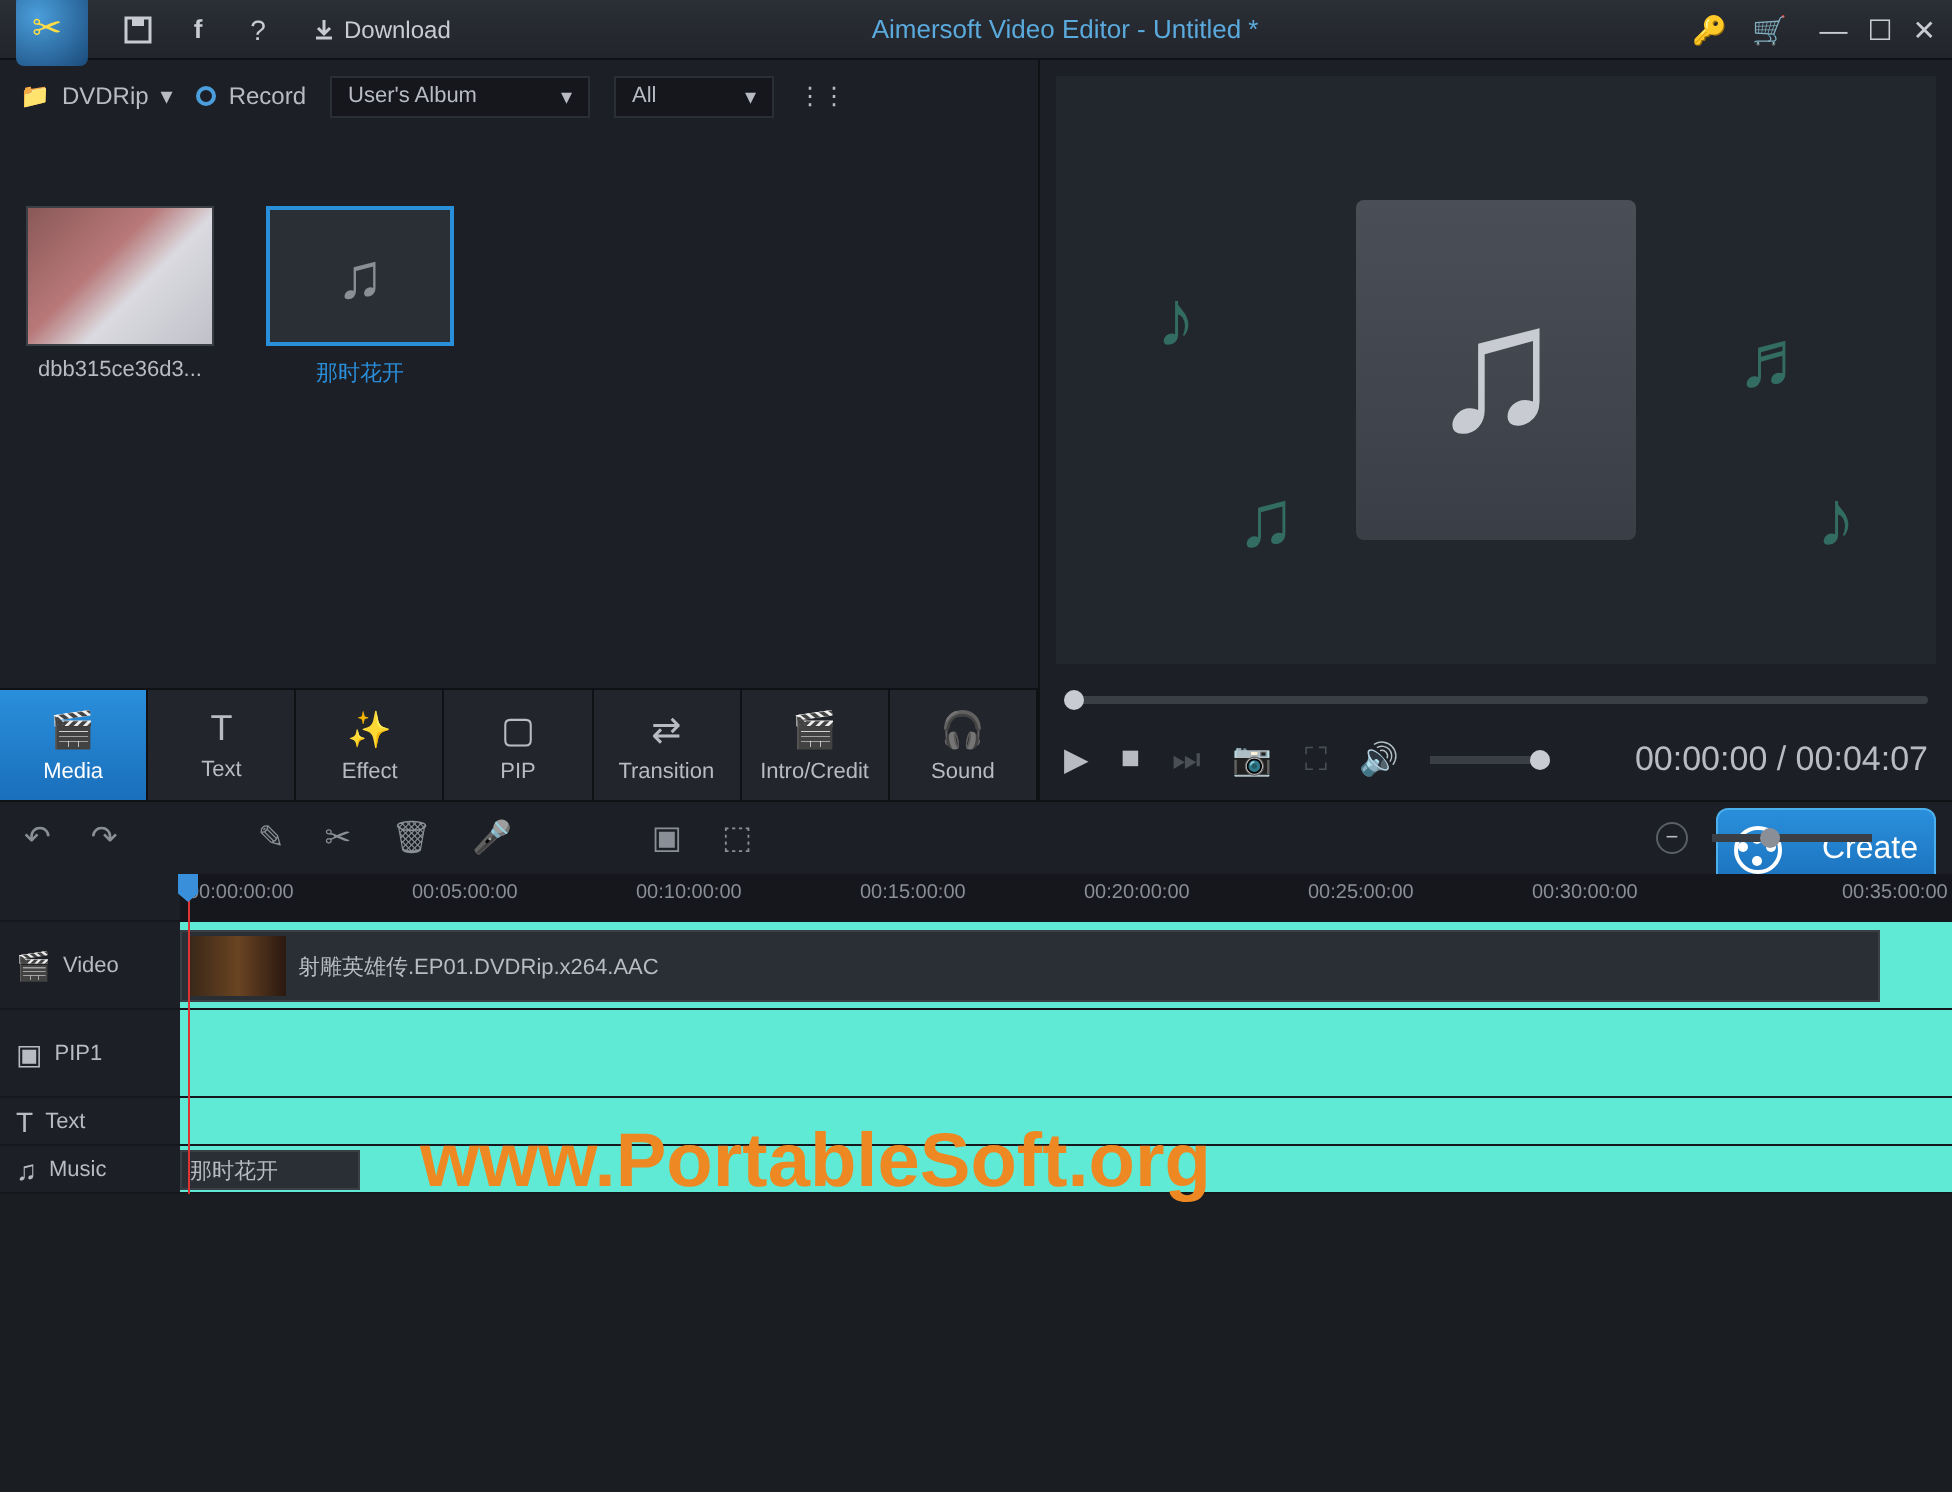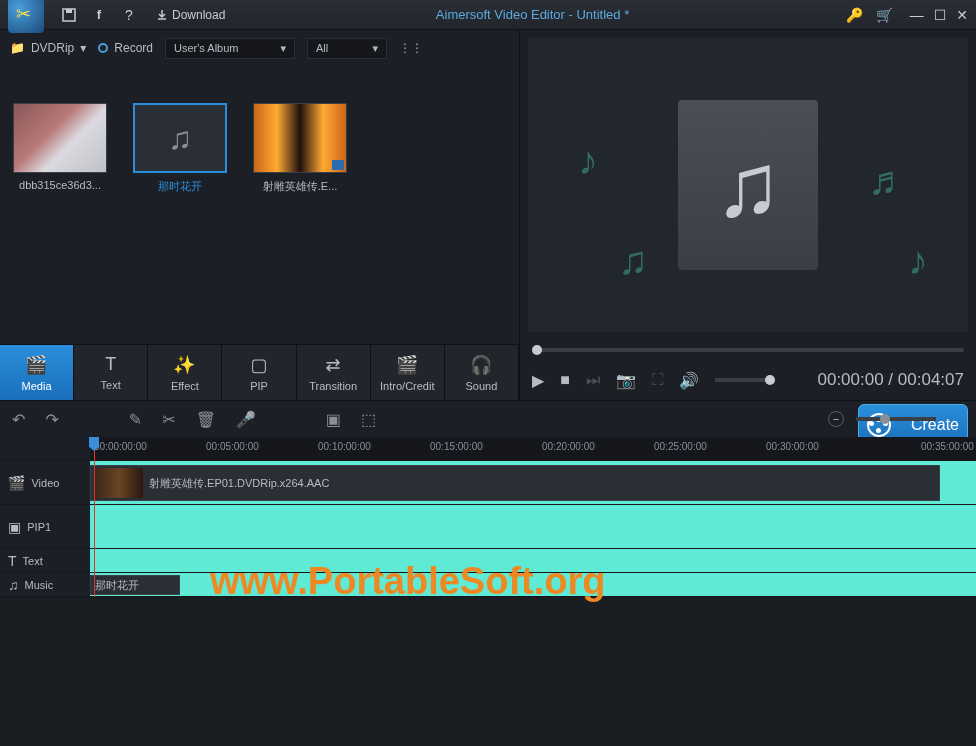--- a/index.html
+++ b/index.html
@@ -156,26 +156,20 @@
       <div class="grid-icon">⋮⋮</div>
     </div>
     <div class="thumbs">
       <div class="thumb">
         <div class="thumb-img photo"></div>
         <div class="thumb-label">dbb315ce36d3...</div>
       </div>
       <div class="thumb selected">
         <div class="thumb-img music"></div>
         <div class="thumb-label">那时花开</div>
-      </div>
-      <div class="thumb">
-        <div class="thumb-img fire">
-            <div class="thumb-film-icon"></div>
-          </div>
-        <div class="thumb-label">射雕英雄传.E...</div>
       </div>
     </div>
     <div class="tab-bar">
       <div class="tab active">
           <span class="tab-icon">🎬</span>
           <span>Media</span>
         </div>
       <div class="tab">
           <span class="tab-icon">T</span>
           <span>Text</span>

